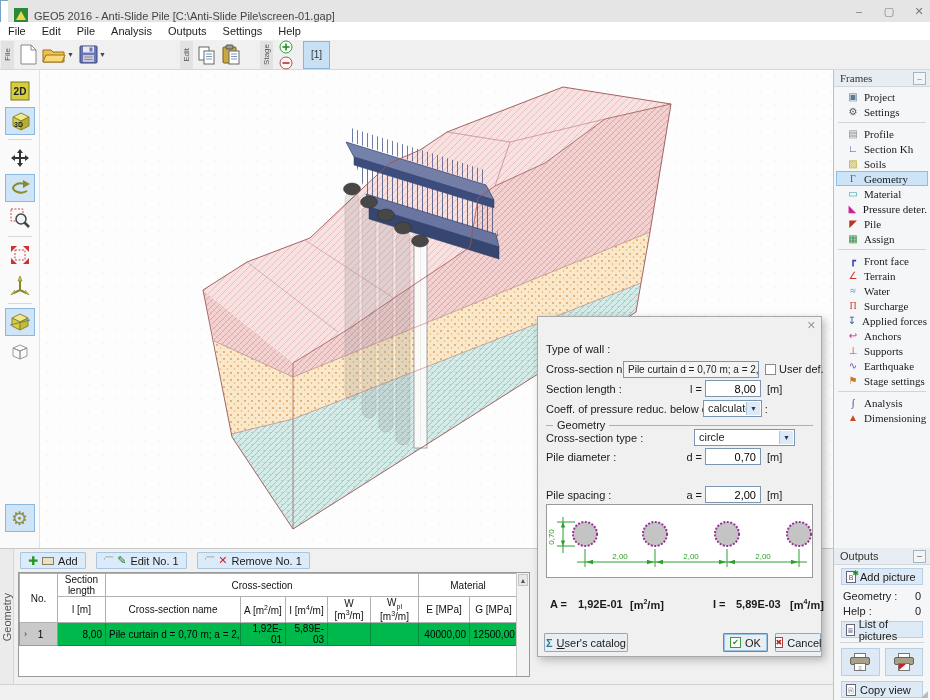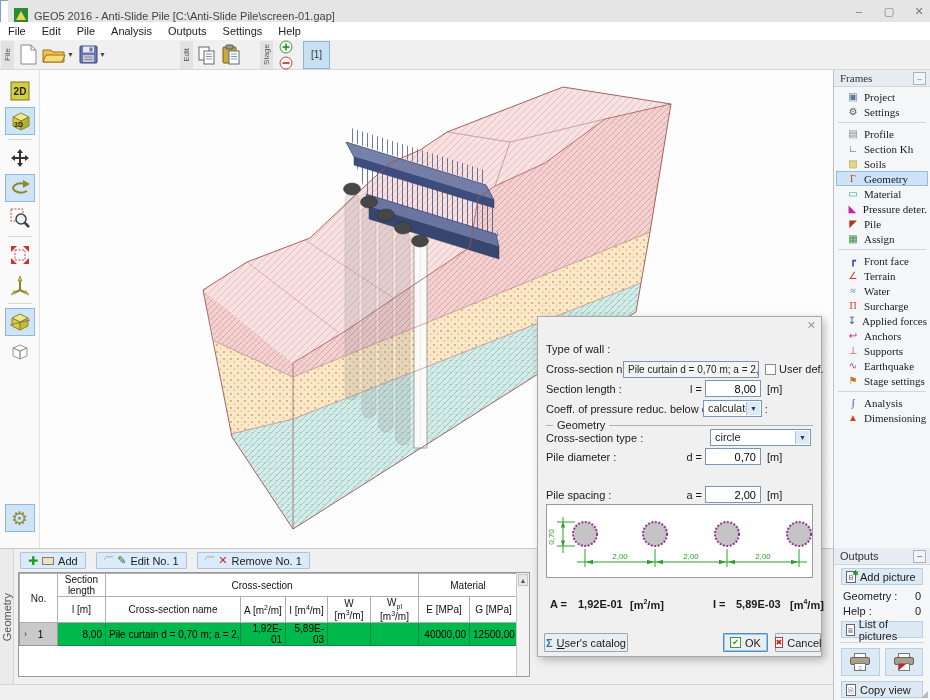--- a/index.html
+++ b/index.html
@@ -609,21 +609,21 @@
     <div class="dlabel" style="top:86px">Coeff. of pressure reduc. below ditch bottom :</div>
     <div class="dsel" style="top:83px;left:165px;width:59px">
       <span>calculate</span><span class="caret">▼</span>
     </div>
 
     <div class="dgroup" style="top:102px">
         <span>Geometry</span>
       </div>
 
     <div class="dlabel" style="top:115px">Cross-section type :</div>
-    <div class="dsel" style="top:112px;left:172px;width:101px">
+    <div class="dsel" style="top:112px;left:156px;width:101px">
       <span>circle</span><span class="caret">▼</span>
     </div>
 
     <div class="dlabel" style="top:134px">Pile diameter :</div>
     <div class="dsym" style="top:134px;left:146px">d =</div>
     <input class="din" style="top: 131px; left: 167px; width: 56px;" value="0,70">
     <div class="dunit" style="top:134px;left:229px">[m]</div>
 
     <div class="dlabel" style="top:172px">Pile spacing :</div>
     <div class="dsym" style="top:172px;left:146px">a =</div>

